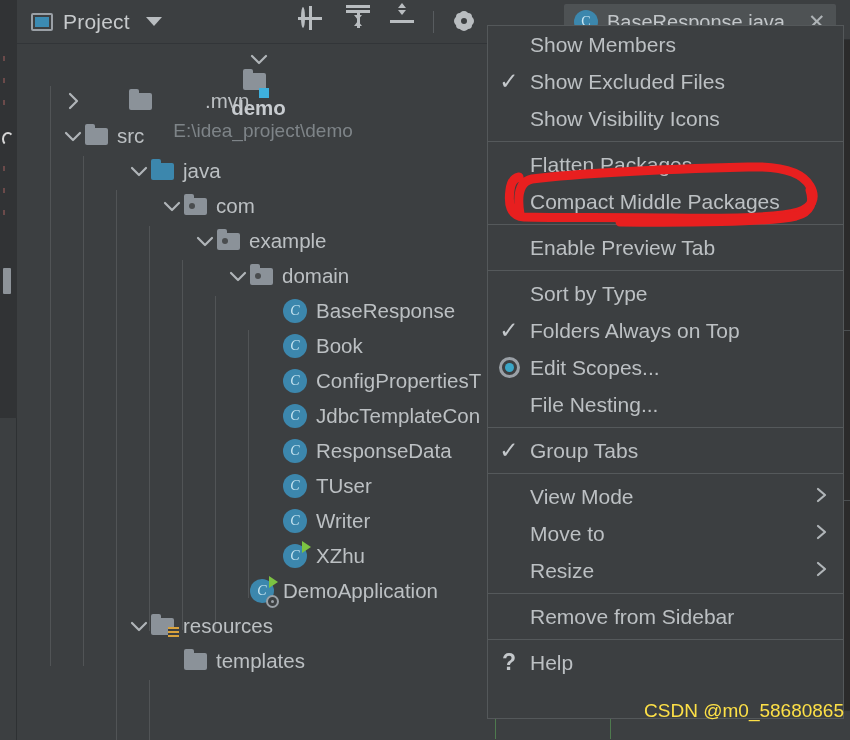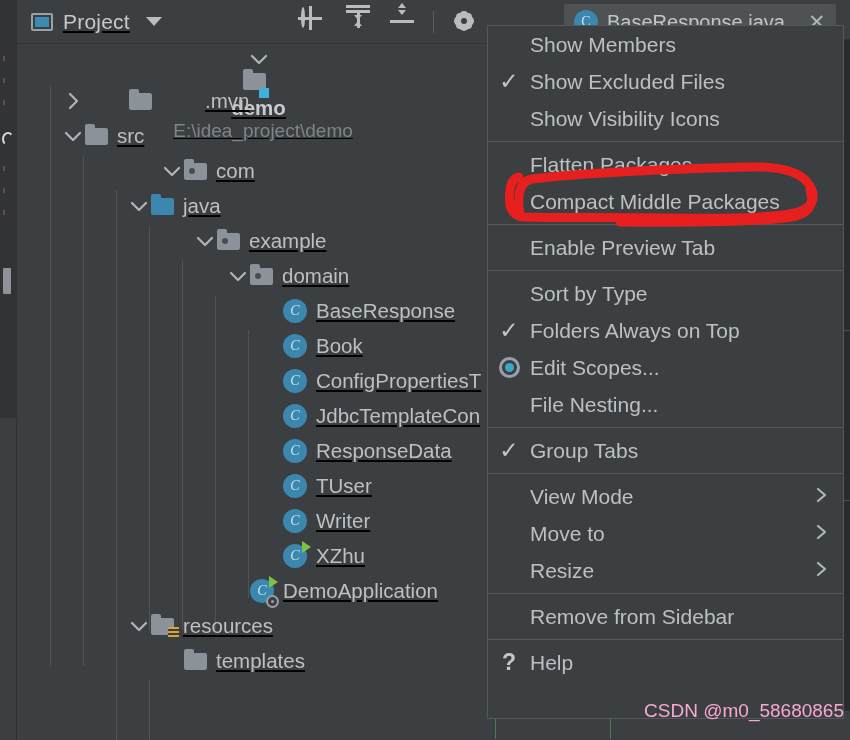--- a/index.html
+++ b/index.html
@@ -20,21 +20,20 @@
   .left-strip .tick { position:absolute; left:3px; width:2px; height:5px; background:#6b4a4a; }
   .left-strip .handle { position:absolute; left:3px; top:268px; width:8px; height:26px;
       background:#8d9399; border-radius:1px; }
   .left-strip .swirl { position:absolute; left:2px; top:132px; width:12px; height:14px;
       border:2px solid #d7d7d7; border-radius:50%; border-bottom-color:transparent; border-right-color:transparent; }
 
   
   .project-panel {
     position: absolute; left: 17px; top: 0; width: 471px; height: 740px;
     background: #3c3f41;
-    text-decoration: underline;
   }
   .panel-header {
     position: relative; height: 44px; background: #3c3f41;
     border-bottom: 1px solid #323538;
     display: flex; align-items: center; padding-left: 14px;
   }
   .panel-title-box { display:flex; align-items:center; gap:10px; }
   .proj-icon {
     width: 22px; height: 18px; border: 2px solid #9aa0a6; border-radius: 2px;
     background: #3c3f41; position: relative;
@@ -148,21 +147,21 @@
   .mcheck { color:#c4c8cb; font-size:23px; line-height:1; }
   .mradio { width:21px; height:21px; border-radius:50%; border:3px solid #9aa0a6; display:flex; align-items:center; justify-content:center; }
   .mradio i { width:9px; height:9px; border-radius:50%; background:#3ba6c6; display:block; }
   .mhelp { color:#c4c8cb; font-size:23px; font-weight:bold; }
   .msep { height:1px; background:#55595b; margin:4px 0; }
   .msub { position:absolute; right:14px; top:50%; transform:translateY(-50%); }
 
   
   .annot { position:absolute; left:480px; top:160px; width:370px; height:80px; z-index:60; pointer-events:none; }
 
-  .watermark { position:absolute; right:6px; bottom:18px; color:#f9a8d4; font-size:19px; z-index:70;
+  .watermark { position:absolute; right:6px; bottom:18px; color:#fde047; font-size:19px; z-index:70;
      font-family:"Liberation Sans", sans-serif; }
 </style>
 </head>
 <body>
 
 <div id="root">
 
   <div class="editor">
     <div class="tabbar">
       <div class="tab">
@@ -270,41 +269,41 @@
           <span class="arrow">
             <svg width="20" height="20" viewBox="0 0 20 20">
               <path d="M3 7 L10 14 L17 7" fill="none" stroke="#b0b5b8" stroke-width="2.2" stroke-linecap="round" stroke-linejoin="round"></path>
             </svg>
           </span>
           <span class="ficon">
             <i class="folder"></i>
           </span>
           <span class="row-label">src</span>
         </div>
+        <div class="row" style="padding-left: 111px;">
+          <span class="arrow">
+            <svg width="20" height="20" viewBox="0 0 20 20">
+              <path d="M3 7 L10 14 L17 7" fill="none" stroke="#b0b5b8" stroke-width="2.2" stroke-linecap="round" stroke-linejoin="round"></path>
+            </svg>
+          </span>
+          <span class="ficon">
+            <i class="folder teal"></i>
+          </span>
+          <span class="row-label">java</span>
+        </div>
         <div class="row" style="padding-left: 144px;">
           <span class="arrow">
             <svg width="20" height="20" viewBox="0 0 20 20">
               <path d="M3 7 L10 14 L17 7" fill="none" stroke="#b0b5b8" stroke-width="2.2" stroke-linecap="round" stroke-linejoin="round"></path>
             </svg>
           </span>
           <span class="ficon">
             <i class="pkg"></i>
           </span>
           <span class="row-label">com</span>
-        </div>
-        <div class="row" style="padding-left: 111px;">
-          <span class="arrow">
-            <svg width="20" height="20" viewBox="0 0 20 20">
-              <path d="M3 7 L10 14 L17 7" fill="none" stroke="#b0b5b8" stroke-width="2.2" stroke-linecap="round" stroke-linejoin="round"></path>
-            </svg>
-          </span>
-          <span class="ficon">
-            <i class="folder teal"></i>
-          </span>
-          <span class="row-label">java</span>
         </div>
         <div class="row" style="padding-left: 177px;">
           <span class="arrow">
             <svg width="20" height="20" viewBox="0 0 20 20">
               <path d="M3 7 L10 14 L17 7" fill="none" stroke="#b0b5b8" stroke-width="2.2" stroke-linecap="round" stroke-linejoin="round"></path>
             </svg>
           </span>
           <span class="ficon">
             <i class="pkg"></i>
           </span>

